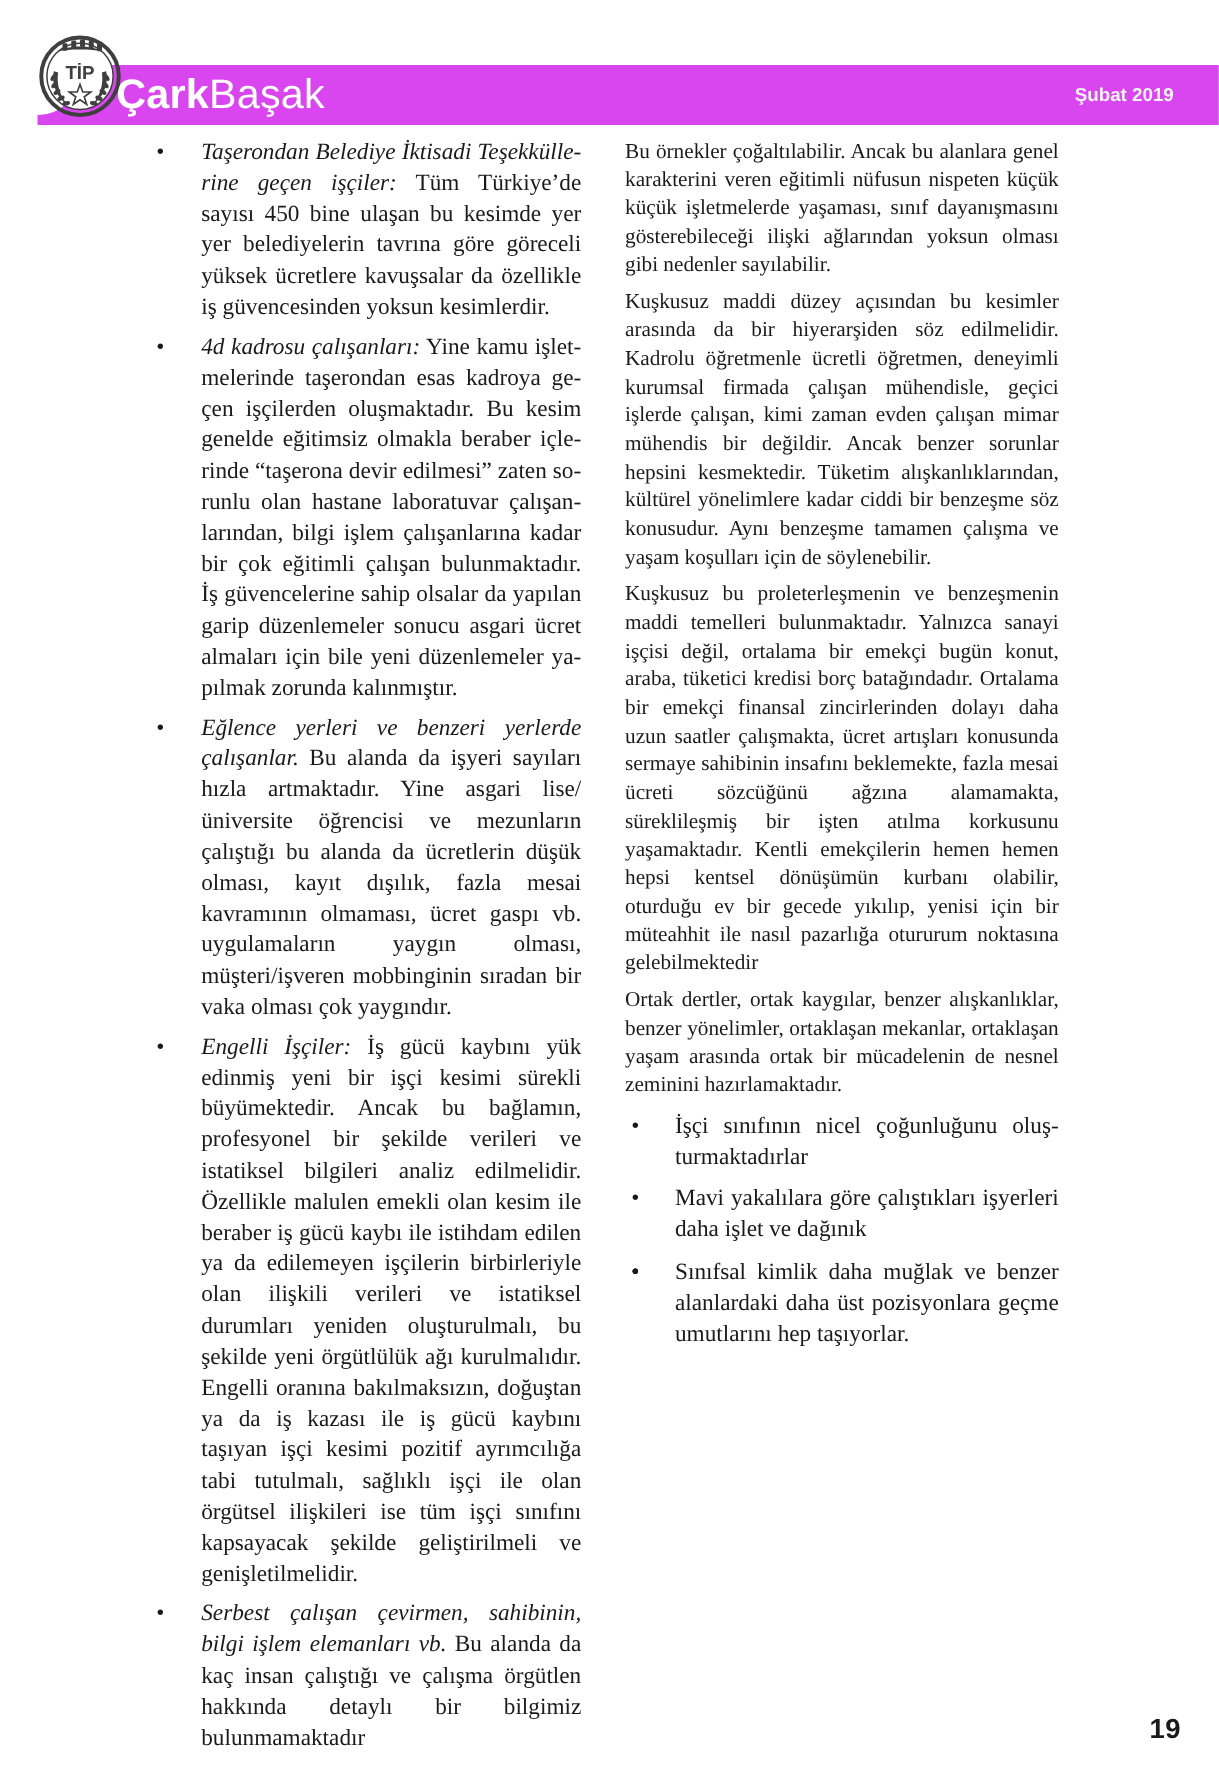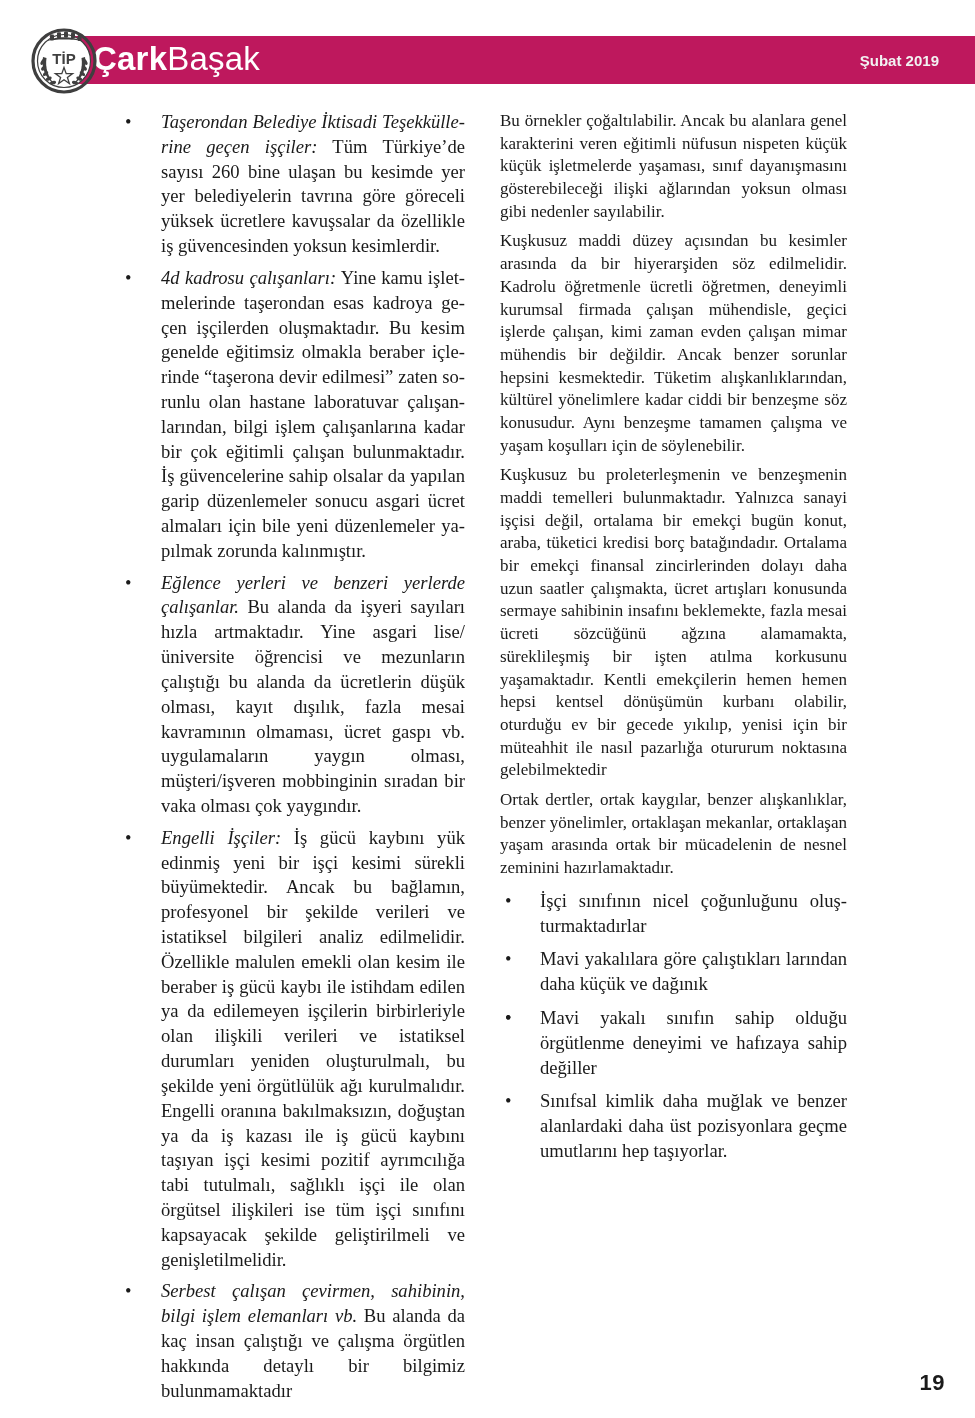--- a/index.html
+++ b/index.html
@@ -13,24 +13,24 @@
     position: relative;
     font-family: "Liberation Serif", "DejaVu Serif", serif;
     color: #1a1a1a;
     overflow: hidden;
   }
 
   
   .masthead {
     position: absolute;
     left: 30px;
-    top: 36px;
+    top: 52px;
     right: 0;
     height: 48px;
-    background: #be185d;
+    background: #d946ef;
   }
   .masthead-title {
     position: absolute;
     left: 63px;
     top: 50%;
     transform: translateY(-52%);
     font-family: "Liberation Sans", "DejaVu Sans", sans-serif;
     font-size: 33px;
     letter-spacing: 0.2px;
     color: #ffffff;
@@ -189,21 +189,21 @@
 
   <path d="M34 40.5 L36.2 46.6 L42.6 46.6 L37.4 50.4 L39.4 56.6 L34 52.8 L28.6 56.6 L30.6 50.4 L25.4 46.6 L31.8 46.6 Z" fill="none" stroke="#3f3f3f" stroke-width="1.3"></path>
 </svg>
 
 <div class="page-body">
 
   <div class="column col-left">
     <ul class="blist">
       <li>
         <span class="bullet">•</span>
-        <span class="li-text"><span class="lead">Taşerondan Belediye İktisadi Teşekkülle­rine geçen işçiler:</span><span> Tüm Türkiye’de sayısı 260 bine ulaşan bu kesimde yer yer be­lediyelerin tavrına göre göreceli yüksek ücretlere kavuşsalar da özellikle iş gü­vencesinden yoksun kesimlerdir.</span></span>
+        <span class="li-text"><span class="lead">Taşerondan Belediye İktisadi Teşekkülle­rine geçen işçiler:</span><span> Tüm Türkiye’de sayısı 450 bine ulaşan bu kesimde yer yer be­lediyelerin tavrına göre göreceli yüksek ücretlere kavuşsalar da özellikle iş gü­vencesinden yoksun kesimlerdir.</span></span>
       </li>
       <li>
         <span class="bullet">•</span>
         <span class="li-text"><span class="lead">4d kadrosu çalışanları:</span><span> Yine kamu işlet­melerinde taşerondan esas kadroya ge­çen işçilerden oluşmaktadır. Bu kesim genelde eğitimsiz olmakla beraber içle­rinde “taşerona devir edilmesi” zaten so­runlu olan hastane laboratuvar çalışan­larından, bilgi işlem çalışanlarına kadar bir çok eğitimli çalışan bulunmaktadır. İş güvencelerine sahip olsalar da yapılan garip düzenlemeler sonucu asgari ücret almaları için bile yeni düzenlemeler ya­pılmak zorunda kalınmıştır.</span></span>
       </li>
       <li>
         <span class="bullet">•</span>
         <span class="li-text"><span class="lead">Eğlence yerleri ve benzeri yerlerde çalışan­lar.</span><span> Bu alanda da işyeri sayıları hızla art­maktadır. Yine asgari lise/üniversite öğ­rencisi ve mezunların çalıştığı bu alanda da ücretlerin düşük olması, kayıt dışılık, fazla mesai kavramının olmaması, ücret gaspı vb. uygulamaların yaygın olması, müşteri/işveren mobbinginin sıradan bir vaka olması çok yaygındır.</span></span>
       </li>
       <li>
@@ -223,28 +223,27 @@
     <p class="para">Kuşkusuz bu proleterleşmenin ve benzeşme­nin maddi temelleri bulunmaktadır. Yalnızca sanayi işçisi değil, ortalama bir emekçi bugün konut, araba, tüketici kredisi borç batağın­dadır. Ortalama bir emekçi finansal zincirle­rinden dolayı daha uzun saatler çalışmakta, ücret artışları konusunda sermaye sahibinin insafını beklemekte, fazla mesai ücreti söz­cüğünü ağzına alamamakta, süreklileşmiş bir işten atılma korkusunu yaşamaktadır. Kentli emekçilerin hemen hemen hepsi kentsel dö­nüşümün kurbanı olabilir, oturduğu ev bir gecede yıkılıp, yenisi için bir müteahhit ile nasıl pazarlığa otururum noktasına gelebil­mektedir</p>
     <p class="para last">Ortak dertler, ortak kaygılar, benzer alışkan­lıklar, benzer yönelimler, ortaklaşan mekan­lar, ortaklaşan yaşam arasında ortak bir müca­delenin de nesnel zeminini hazırlamaktadır.</p>
 
     <ul class="blist" style="margin-top:9px;">
       <li>
         <span class="bullet">•</span>
         <span class="li-text">İşçi sınıfının nicel çoğunluğunu oluş­turmaktadırlar</span>
       </li>
       <li>
         <span class="bullet">•</span>
-        <span class="li-text">Mavi yakalılara göre çalıştıkları larından daha küçük ve dağınık</span>
-      </li>
-      <li>
-        <span class="bullet">•</span>
-      </li>
-      <li>
-        <span class="bullet">•</span>
-        <span class="li-text">Mavi yakalı sınıfın sahip olduğu örgütlen­me deneyimi ve hafızaya sahip değiller</span>
+        <span class="li-text">Mavi yakalılara göre çalıştıkları işyerleri daha işlet ve dağınık</span>
+      </li>
+      <li>
+        <span class="bullet">•</span>
+      </li>
+      <li>
+        <span class="bullet">•</span>
       </li>
       <li>
         <span class="bullet">•</span>
         <span class="li-text">Sınıfsal kimlik daha muğlak ve benzer alanlardaki daha üst pozisyonlara geçme umutlarını hep taşıyorlar.</span>
       </li>
     </ul>
   </div>
 
 </div>
 

